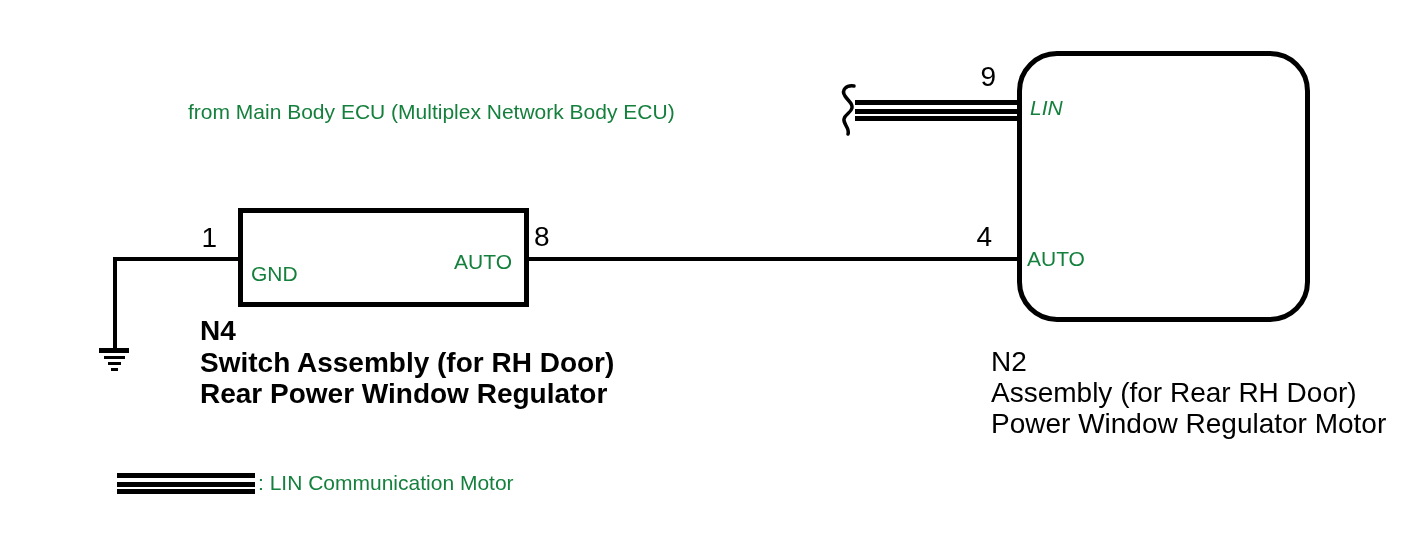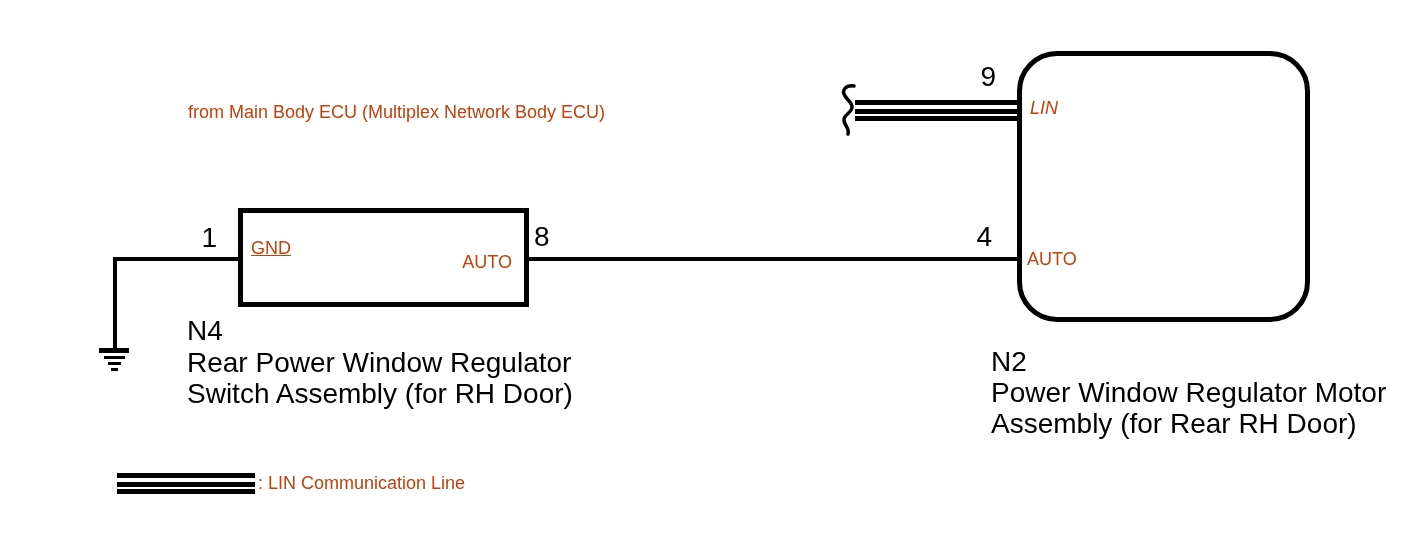--- a/index.html
+++ b/index.html
@@ -11,24 +11,24 @@
     position: relative;
     width: 1424px;
     height: 558px;
     background: #ffffff;
     font-family: "Liberation Sans", sans-serif;
     color: #000000;
     overflow: hidden;
   }
   .txt {
     position: absolute;
-    font-size: 18px;
+    font-size: 21px;
     line-height: 30px;
     white-space: nowrap;
-    color: #c2410c;
+    color: #15803d;
   }
   .pin-num {
     position: absolute;
     font-size: 28px;
     line-height: 28px;
     width: 30px;
     white-space: nowrap;
     color: #000000;
   }
   .box {
@@ -92,44 +92,44 @@
   <div class="wire" style="left:529px; top:257px; width:489px; height:4px;"></div>
 
   <div class="pin-num" style="left:534px; top:223px; text-align:left;">8</div>
 
   <div class="pin-num" style="left:962px; top:223px; text-align:right;">4</div>
 
   <div class="txt" style="left:1027px; top:244px;">AUTO</div>
 
   <div class="box" style="left:238px; top:208px; width:291px; height:99px;"></div>
 
-  <div class="txt" style="left:251px; top:233px;text-decoration:underline;">GND</div>
+  <div class="txt" style="left:251px; top:259px;">GND</div>
 
   <div class="txt" style="left:412px; top:247px; width:100px; text-align:right;">AUTO</div>
 
   <div class="pin-num" style="left:187px; top:224px; text-align:right;">1</div>
 
   <div class="wire" style="left:113px; top:257px; width:125px; height:4px;"></div>
   <div class="wire" style="left:113px; top:257px; width:4px; height:91px;"></div>
 
   <div>
     <div class="gbar" style="left:99px;  top:348px; width:30px; height:5px;"></div>
     <div class="gbar" style="left:104px; top:356px; width:21px; height:3px;"></div>
     <div class="gbar" style="left:108px; top:362px; width:13px; height:3px;"></div>
     <div class="gbar" style="left:111px; top:368px; width:7px;  height:3px;"></div>
   </div>
 
-  <div class="label-block" style="left:187px; top:315px; line-height:31.5px;">
+  <div class="label-block" style="left:200px; top:315px; line-height:31.5px;font-weight:bold;">
     <div>N4</div>
+    <div>Switch Assembly (for RH Door)</div>
     <div>Rear Power Window Regulator</div>
-    <div>Switch Assembly (for RH Door)</div>
   </div>
 
   <div class="label-block" style="left:991px; top:346px;">
     <div>N2</div>
+    <div>Assembly (for Rear RH Door)</div>
     <div>Power Window Regulator Motor</div>
-    <div>Assembly (for Rear RH Door)</div>
   </div>
 
   <div class="lin-stripes" style="left:117px; top:473px; width:138px;"></div>
-  <div class="txt" style="left:258px; top:468px;">: LIN Communication Line</div>
+  <div class="txt" style="left:258px; top:468px;">: LIN Communication Motor</div>
 
 </div>
 
 </body></html>

